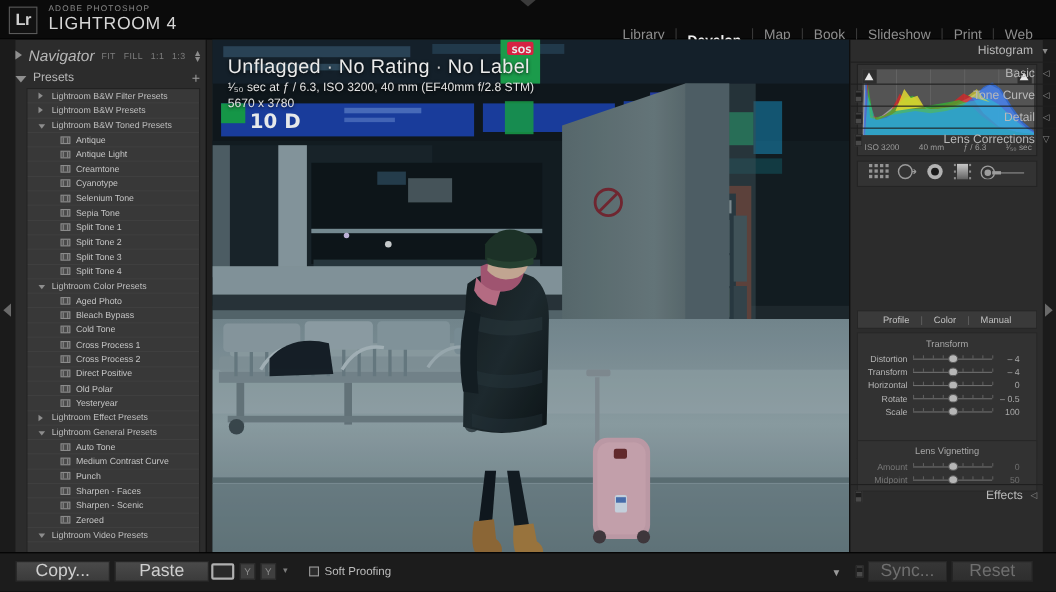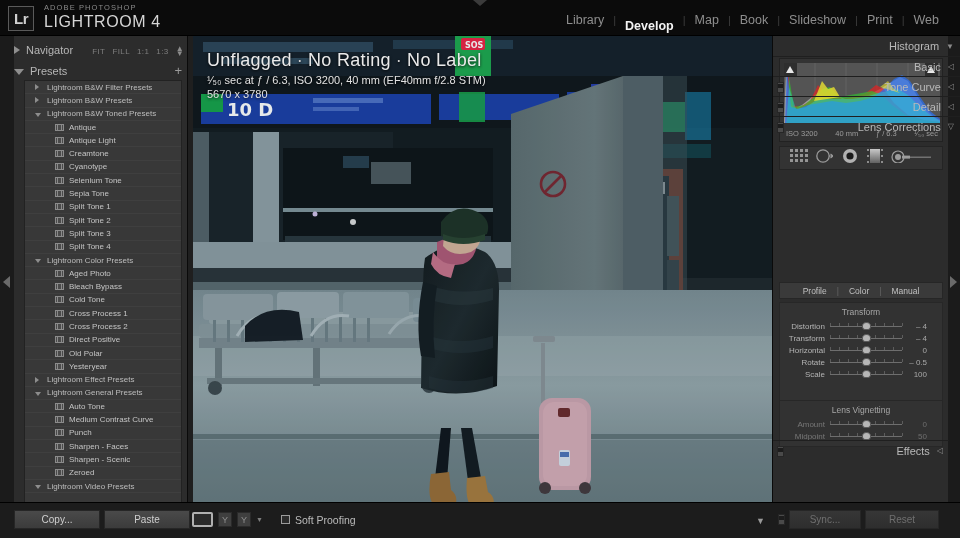--- a/index.html
+++ b/index.html
@@ -30,21 +30,21 @@
   }
   .brand { position: absolute; left: 44px; top: 3px; }
   .brand .sup {
     font-size: 7.5px; color: #8a8a8a; letter-spacing: 1.1px; display: block;
   }
   .brand .main {
     font-size: 16px; color: #d6d6d6; letter-spacing: 0.6px; display: block;
     margin-top: 1px; line-height: 17px;
   }
   .modules {
-    position: absolute; right: 12px; top: 7px;
+    position: absolute; right: 12px; top: 18px;
     display: flex; align-items: center; gap: 0px; text-align: center;
   }
   .module {
     font-size: 12.5px; color: #8e8e8e; padding: 0 9px; cursor: default;
   }
   .module.active { color: #f2f2f2; font-weight: bold; margin-top: 12px; }
   .module-sep { color: #3d3d3d; font-size: 11px; }
   .top-handle {
     position: absolute; left: 50%; top: 0px; transform: translateX(-50%);
     width: 0; height: 0;
@@ -275,21 +275,21 @@
   .ov-dot { color: #cfcfcf; padding: 0 5px; }
 
   
   .bottombar {
     position: absolute; left: 0; top: 502px; width: 960px; height: 36px;
     background: #1c1c1c; border-top: 1px solid #000;
   }
   .btn {
     background: linear-gradient(#4a4a4a, #3b3b3b);
     border: 1px solid #262626;
-    color: #cfcfcf; font-size: 10px;
+    color: #cfcfcf; font-size: 16px;
     display: flex; align-items: center; justify-content: center;
     height: 19px;
   }
   .btn.dim { color: #6f6f6f; background: linear-gradient(#363636,#2e2e2e); }
   .view-ico {
     width: 21px; height: 15px; border: 2px solid #b0b0b0;
     background: #2a2a2a; border-radius: 2px;
   }
   .yy {
     width: 14px; height: 15px; background: #3f3f3f; border: 1px solid #2a2a2a;
@@ -328,21 +328,21 @@
       </div>
   </div>
 
   <div class="left-panel">
     <div class="lp-edge">
       <div class="lp-arrow"></div>
     </div>
 
     <div class="nav-row">
       <span class="tri"></span>
-      <span style="font-size:11px;color:#b6b6b6;">Navigator</span>
+      <span style="font-size:14px;color:#b6b6b6;font-style:italic;">Navigator</span>
       <div class="nav-zoom" id="nav-zoom">
           <span>FIT</span>
           <span>FILL</span>
           <span>1:1</span>
           <span>1:3</span>
           <span class="stepper">▲<br>▼</span>
         </div>
     </div>
 
     <div class="presets-row">

